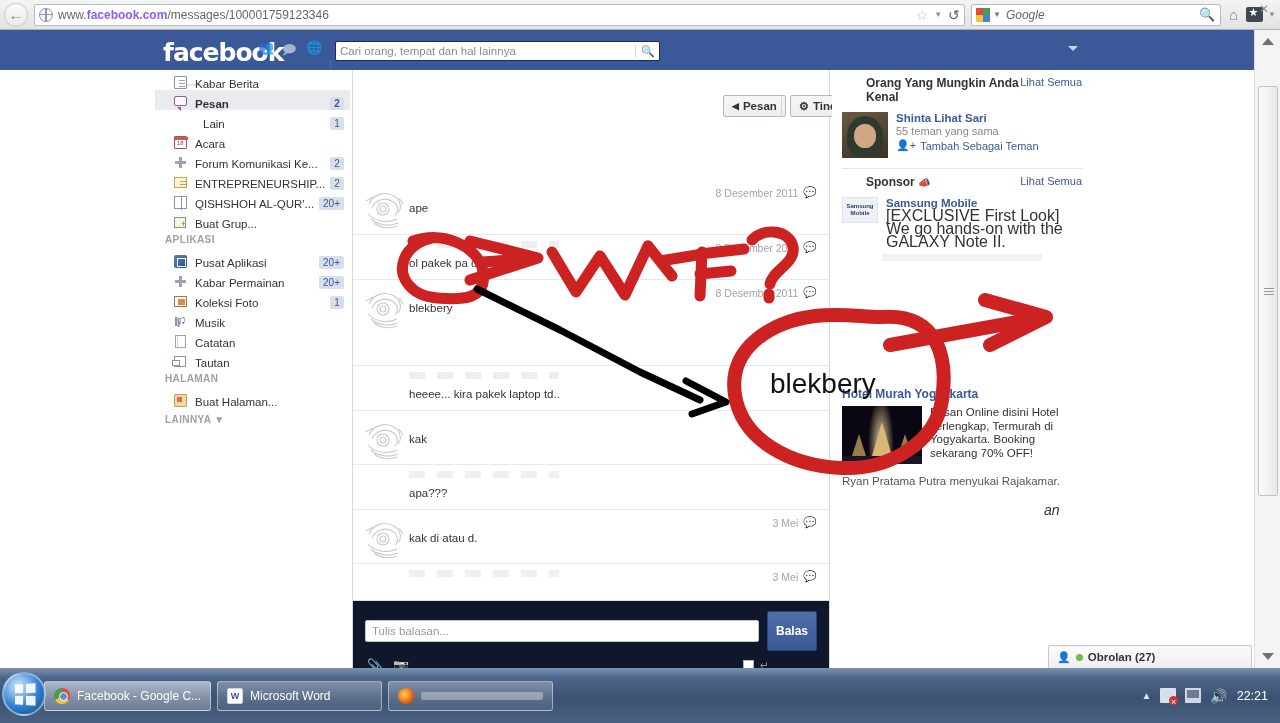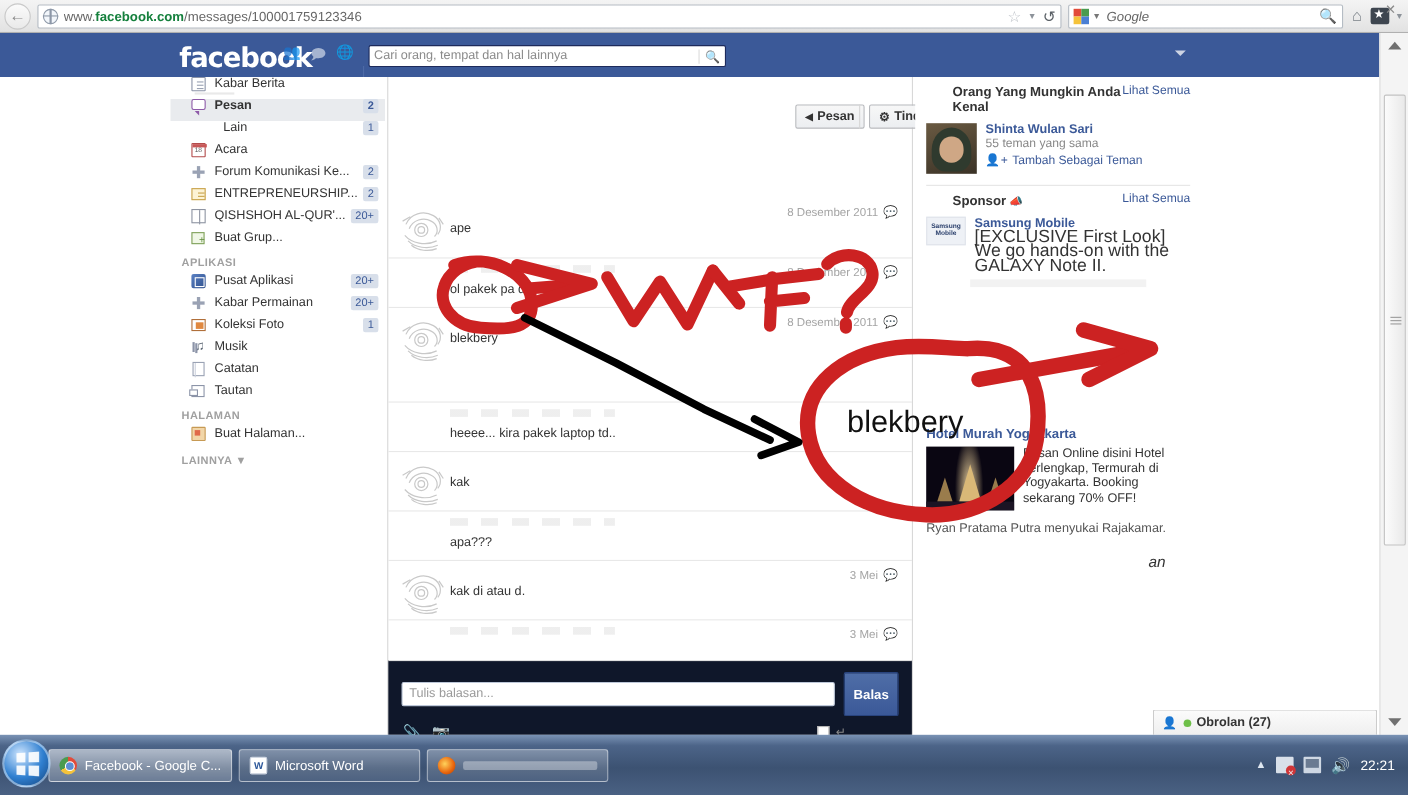--- a/index.html
+++ b/index.html
@@ -30,21 +30,21 @@
     min-width:0;
   }
   .globe-ico {
     width:14px;height:14px;border-radius:50%;
     border:1.4px solid #8d98a8; flex:none; margin-right:5px;
     position:relative; background:#f2f6fb;
   }
   .globe-ico:before{content:"";position:absolute;left:-1px;top:5px;width:14px;height:1.2px;background:#8d98a8;}
   .globe-ico:after{content:"";position:absolute;left:5.4px;top:-1px;width:1.2px;height:14px;background:#8d98a8;}
   .url-text { font-size:12px; color:#666; white-space:nowrap; overflow:hidden; }
-  .url-text b { color:#15803d; font-weight:bold; }
+  .url-text b { color:#8b5cf6; font-weight:bold; }
   .url-right { display:flex; align-items:center; gap:6px; margin-left:auto; padding-left:8px; color:#9aa0a6; }
   .star-ico { font-size:14px; color:#b9bec4; }
   .caret-dn { font-size:8px; color:#8d939a; }
   .reload-ico { font-size:14px; color:#5b6167; transform:scaleX(-1); }
   .search-bar {
     width:250px; height:22px; background:#fff; border:1px solid #b5bcc4;
     border-radius:2px; display:flex; align-items:center; padding:0 4px;
     margin-left:6px; flex:none;
   }
   .g-logo { width:14px;height:14px;flex:none;margin-right:3px; }
@@ -88,21 +88,21 @@
   #page { position:absolute; left:0; top:70px; width:1254px; height:598px; background:#fff; }
 
   
   #sidebar { position:absolute; left:155px; top:0; width:195px; height:598px; }
   .ghost-line{position:absolute;background:#cfcfcf;height:2px;opacity:.45;}
   .sb-head {
     font-size:10px; color:#a0a0a0; font-weight:bold; letter-spacing:.4px;
     padding:4px 0 4px 10px; text-transform:uppercase;
   }
   .sb-item {
-    height:20px; display:flex; align-items:flex-start; padding:0 6px 0 18px;
+    height:20px; display:flex; align-items:flex-end; padding:0 6px 0 18px;
     font-size:11.5px; color:#3b5998; position:relative; cursor:default;
   }
   .sb-item.sel { background:#e9ebee; font-weight:bold; color:#333; }
   .sb-icon { width:16px;height:14px; margin-right:6px; flex:none; position:relative; }
   .sb-label { flex:1; white-space:nowrap; overflow:hidden; text-overflow:ellipsis; color:#333;}
   .sb-item.sel .sb-label{color:#333;}
   .sb-count {
     font-size:10px; color:#3b5998; background:#d8dfea; border-radius:2px;
     padding:0 4px; line-height:13px; height:13px; min-width:14px; text-align:center;
   }
@@ -596,21 +596,21 @@
       <div class="rc-head">
         <span style="max-width:160px;">Orang Yang Mungkin Anda Kenal</span>
         <span class="see-all">Lihat Semua</span>
       </div>
       <div class="pymk">
         <div class="pymk-photo">
           <div class="hijab"></div>
             <div class="face2"></div>
         </div>
         <div>
-          <div class="pymk-name">Shinta Wulan Sari</div>
+          <div class="pymk-name">Shinta Lihat Sari</div>
           <div class="pymk-sub">55 teman yang sama</div>
           <div class="pymk-add">
             <span>👤+</span>
             <span>Tambah Sebagai Teman</span>
           </div>
         </div>
       </div>
     </div>
 
     <div class="rc-divider"></div>

